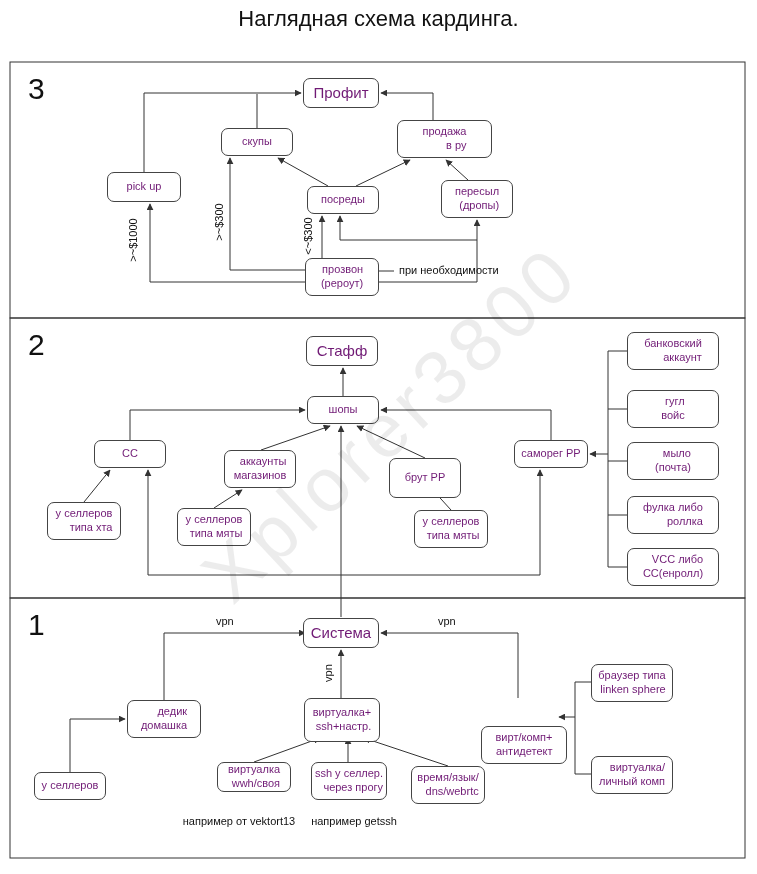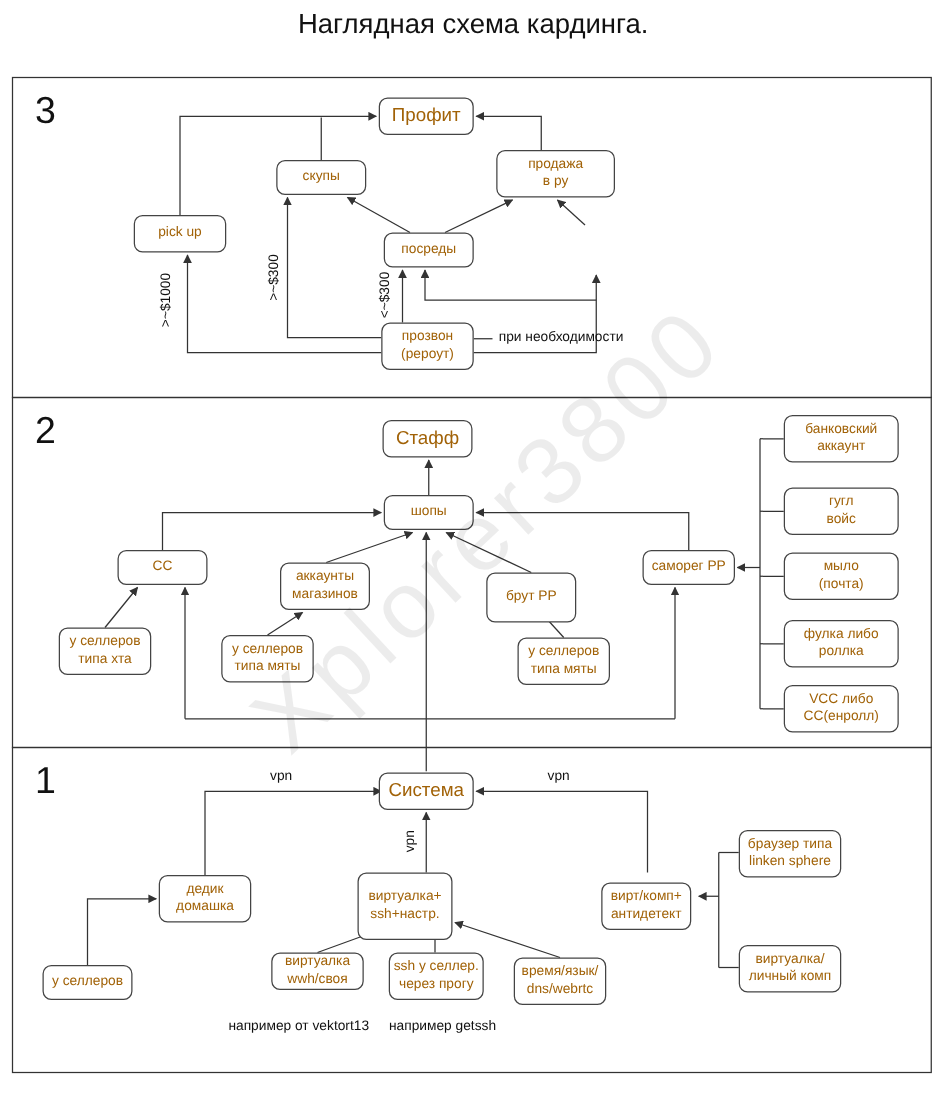--- a/index.html
+++ b/index.html
@@ -2,23 +2,23 @@
 <html><head>
 <meta charset="utf-8">
 <style>
   html,body { margin:0; padding:0; background:#fff; }
   .canvas { position:relative; width:757px; height:874px; background:#fff;
             font-family:"Liberation Sans", sans-serif; overflow:hidden; }
   .title { position:absolute; top:6px; left:0; width:100%; text-align:center;
            font-size:22px; color:#111; z-index:3; }
   svg.wires { position:absolute; left:0; top:0; z-index:1; }
   .node { position:absolute; box-sizing:border-box; display:flex; align-items:center;
-          justify-content:center; text-align:center; border:1px solid #444;
+          justify-content:center; text-align:right; border:1px solid #444;
           border-radius:7px; background:#fff; font-size:11px; line-height:1.25;
-          color:#a16207; white-space:pre-line; z-index:2; padding:2px; }
+          color:#701a75; white-space:pre-line; z-index:2; padding:2px; }
   .node.major { font-size:15px; }
   .seclabel { position:absolute; font-size:30px; color:#111; z-index:2; }
   .elabel { position:absolute; font-size:11px; color:#111; z-index:3;
             white-space:pre-line; }
   .rot { transform:rotate(-90deg); transform-origin:center; line-height:14px; }
   .watermark { position:absolute; left:60px; top:380px; width:660px; text-align:center;
                font-size:76px; letter-spacing:6px; color:#000; opacity:0.07;
                transform:rotate(-43deg); transform-origin:center; z-index:5;
                pointer-events:none; white-space:nowrap; }
 </style>
@@ -91,20 +91,22 @@
   <div class="seclabel" style="left:28px;top:72px">3</div>
   <div class="seclabel" style="left:28px;top:328px">2</div>
   <div class="seclabel" style="left:28px;top:608px">1</div>
 
   <div class="node major" style="left:303px;top:78px;width:76px;height:30px">Профит</div>
   <div class="node" style="left:221px;top:128px;width:72px;height:28px">скупы</div>
   <div class="node" style="left:397px;top:120px;width:95px;height:38px">продажа
 в ру</div>
   <div class="node" style="left:107px;top:172px;width:74px;height:30px">pick up</div>
   <div class="node" style="left:307px;top:186px;width:72px;height:28px">посреды</div>
+  <div class="node" style="left:441px;top:180px;width:72px;height:38px">пересыл
+(дропы)</div>
   <div class="node" style="left:305px;top:258px;width:74px;height:38px">прозвон
 (рероут)</div>
 
   <div class="node major" style="left:306px;top:336px;width:72px;height:30px">Стафф</div>
   <div class="node" style="left:307px;top:396px;width:72px;height:28px">шопы</div>
   <div class="node" style="left:94px;top:440px;width:72px;height:28px">СС</div>
   <div class="node" style="left:224px;top:450px;width:72px;height:38px">аккаунты
 магазинов</div>
   <div class="node" style="left:389px;top:458px;width:72px;height:40px">брут PP</div>
   <div class="node" style="left:514px;top:440px;width:74px;height:28px">саморег PP</div>
@@ -121,23 +123,23 @@
   <div class="node" style="left:627px;top:442px;width:92px;height:38px">мыло
 (почта)</div>
   <div class="node" style="left:627px;top:496px;width:92px;height:38px">фулка либо
 роллка</div>
   <div class="node" style="left:627px;top:548px;width:92px;height:38px">VCC либо
 СС(енролл)</div>
 
   <div class="node major" style="left:303px;top:618px;width:76px;height:30px">Система</div>
   <div class="node" style="left:127px;top:700px;width:74px;height:38px">дедик
 домашка</div>
-  <div class="node" style="left:286px;top:698px;width:76px;height:54px">виртуалка+
+  <div class="node" style="left:304px;top:698px;width:76px;height:44px">виртуалка+
 ssh+настр.</div>
-  <div class="node" style="left:481px;top:706px;width:72px;height:38px">вирт/комп+
+  <div class="node" style="left:481px;top:726px;width:86px;height:38px">вирт/комп+
 антидетект</div>
   <div class="node" style="left:34px;top:772px;width:72px;height:28px">у селлеров</div>
   <div class="node" style="left:217px;top:762px;width:74px;height:30px">виртуалка
 wwh/своя</div>
   <div class="node" style="left:311px;top:762px;width:76px;height:38px">ssh у селлер.
 через прогу</div>
   <div class="node" style="left:411px;top:766px;width:74px;height:38px">время/язык/
 dns/webrtc</div>
   <div class="node" style="left:591px;top:664px;width:82px;height:38px">браузер типа
 linken sphere</div>

